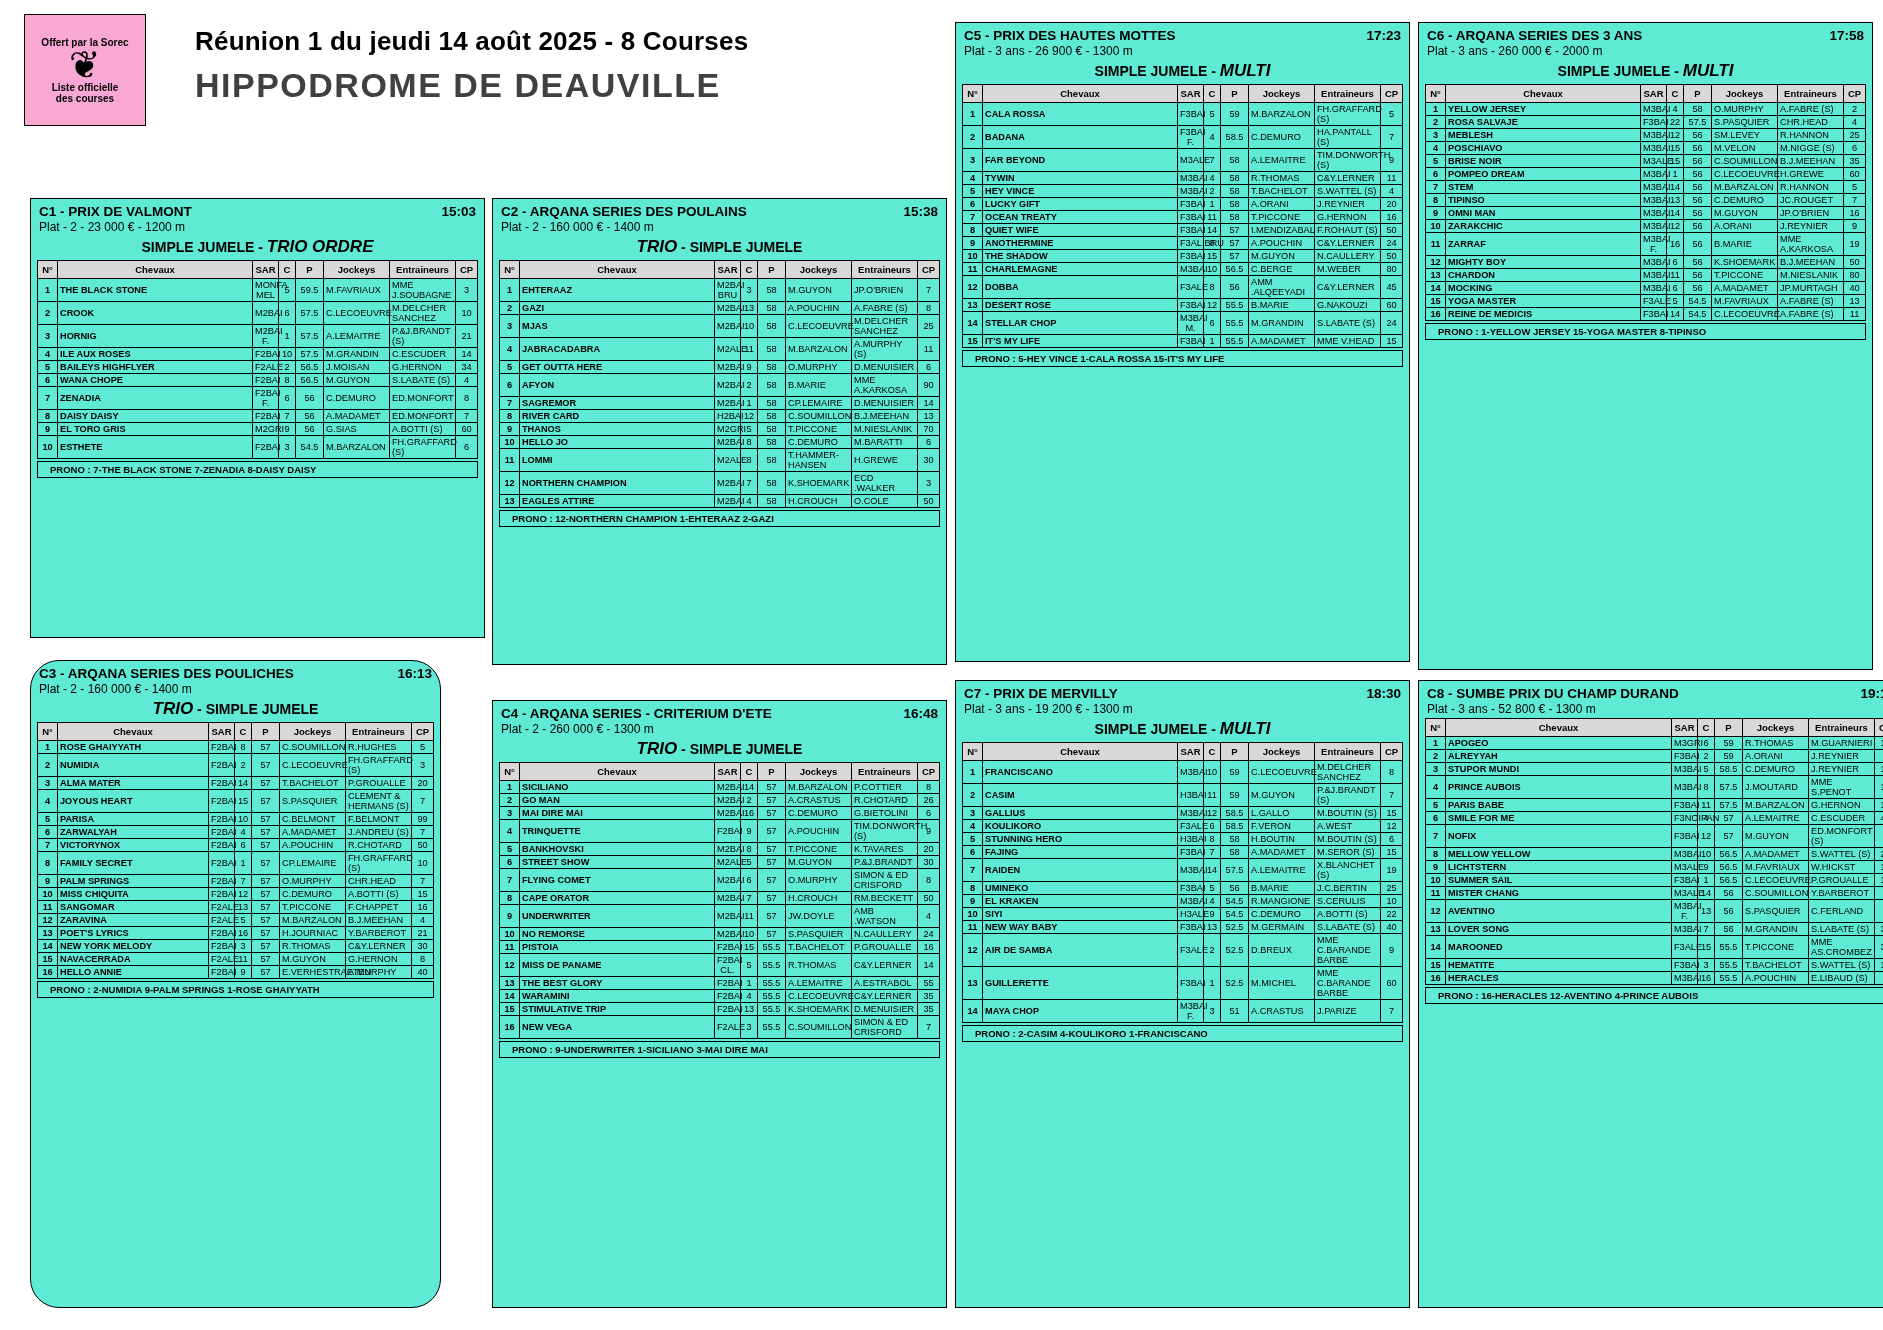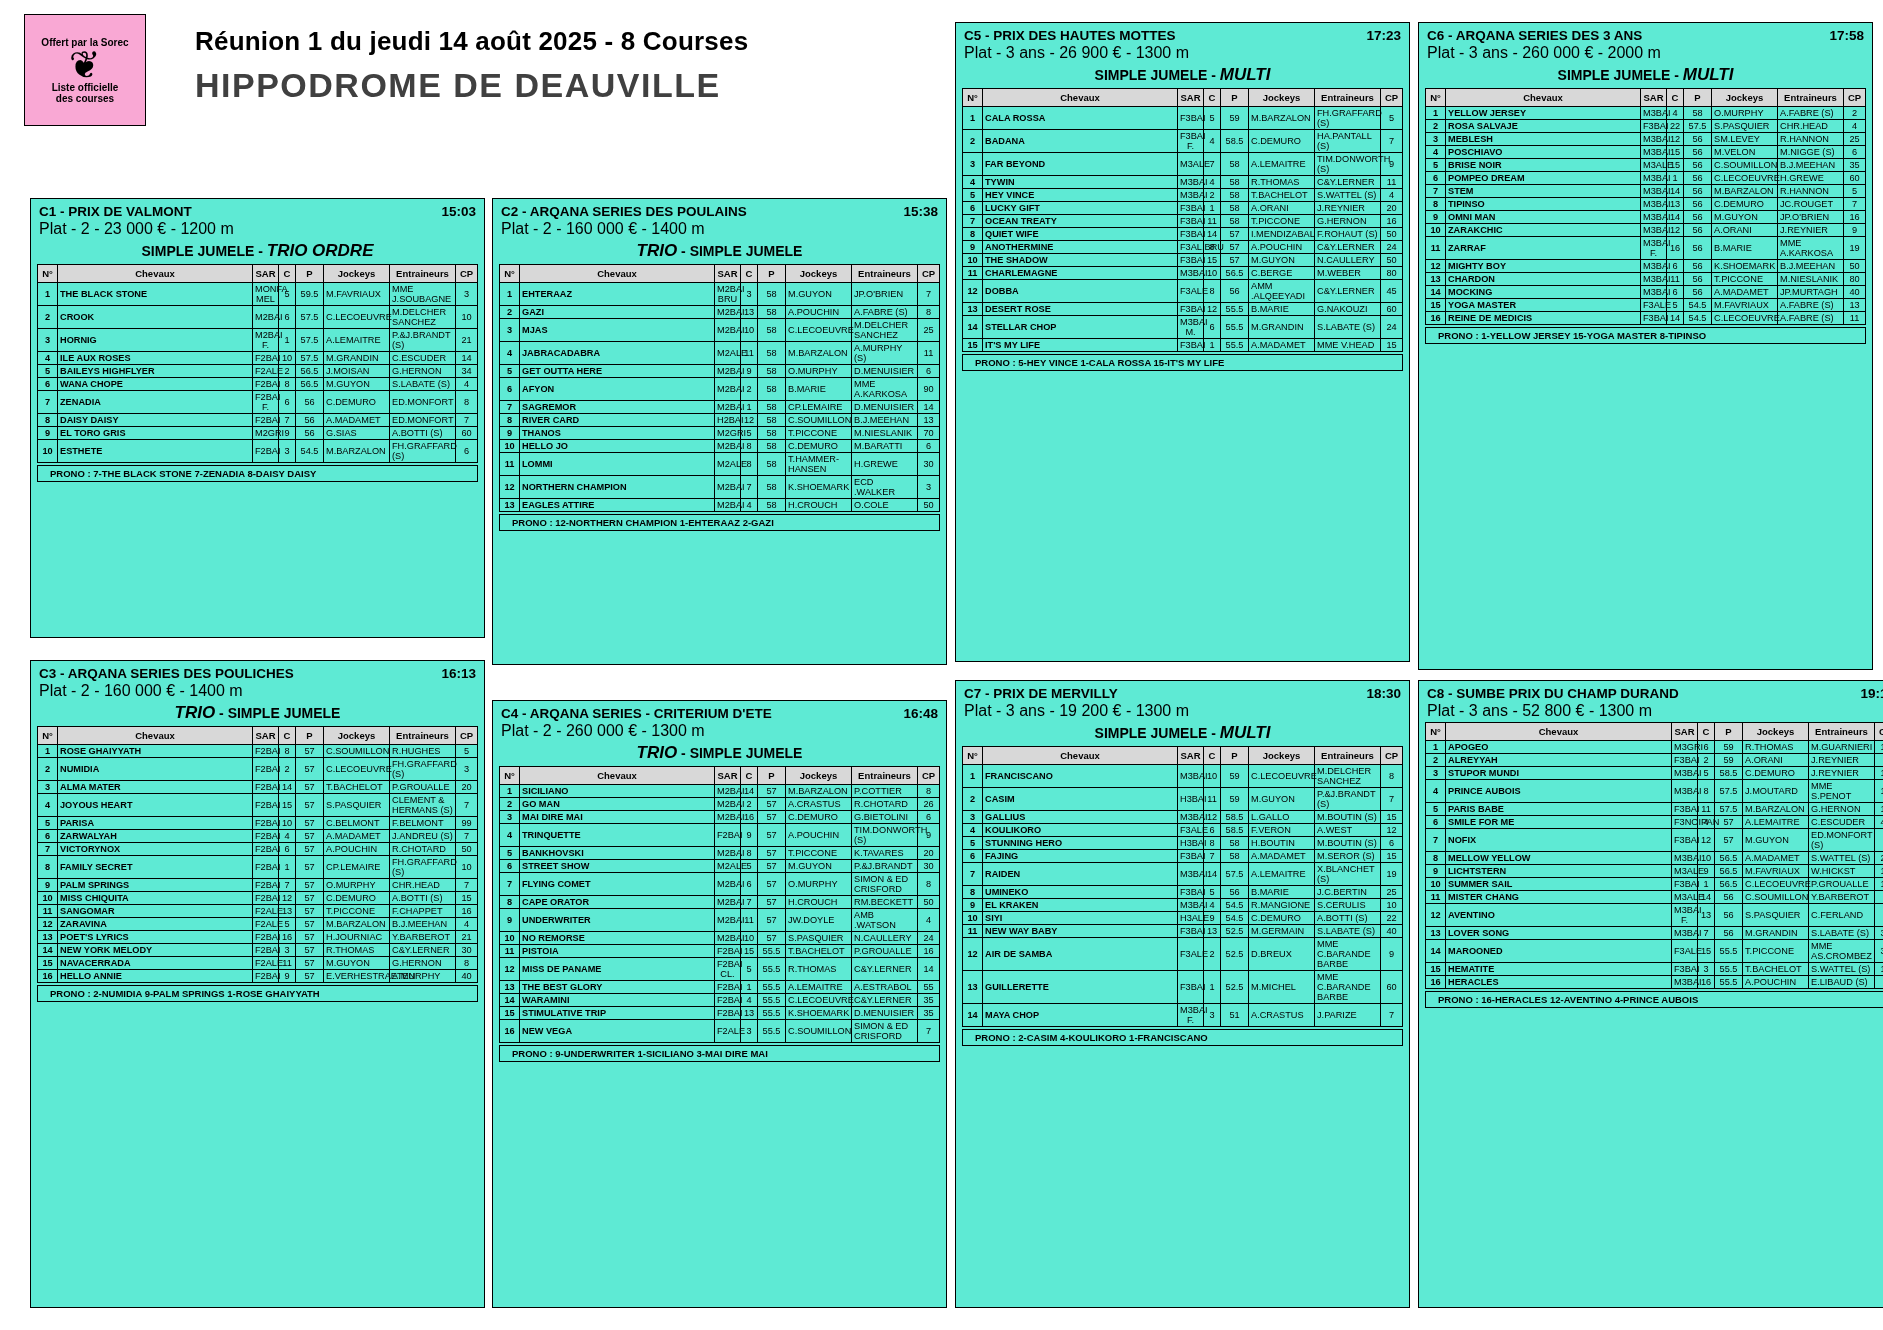--- a/index.html
+++ b/index.html
@@ -12,21 +12,21 @@
   .logo .swan{font-size:38px;line-height:34px;font-family:"DejaVu Sans",sans-serif;}
   .logo .l2{font-size:10px;font-weight:bold;line-height:11px;}
   .hdr-title{position:absolute;left:195px;top:26px;font-size:26px;font-weight:bold;letter-spacing:.2px;}
   .hdr-sub{position:absolute;left:195px;top:66px;font-size:34px;font-weight:bold;color:#404040;letter-spacing:1.5px;}
 
   
   .race{position:absolute;border:1px solid #000;background:#5eead4;box-sizing:border-box;}
   .race .rtop{display:flex;justify-content:space-between;align-items:baseline;padding:5px 8px 0 8px;}
   .rname{font-size:13.5px;font-weight:bold;}
   .rtime{font-size:13.5px;font-weight:bold;}
-  .rcond{font-size:16px;padding:1px 8px 2px 8px;}
+  .rcond{font-size:12px;padding:1px 8px 2px 8px;}
   .rbets{text-align:center;font-size:14px;font-weight:bold;padding:1px 6px 3px 6px;}
   .rbets .it{font-style:italic;font-weight:bold;}
   .rbets .big{font-size:17px;}
   table.runners{border-collapse:collapse;width:calc(100% - 12px);margin:0 6px 2px 6px;table-layout:fixed;}
   table.runners th,table.runners td{border:1px solid #000;font-size:9.2px;padding:1px 2px;vertical-align:middle;line-height:10px;}
   table.runners th{background:#d8d8d8;font-size:9.5px;font-weight:bold;text-align:center;height:15px;}
   td.num{text-align:center;font-weight:bold;font-size:10px;}
   td.horse{font-weight:bold;font-size:10px;text-transform:uppercase;}
   td.sar{text-align:center;font-size:6.5px;line-height:7px;}
   td.c,td.p{text-align:center;font-size:9.5px;}
@@ -345,21 +345,21 @@
               <td class="c">4</td>
               <td class="p">58</td>
               <td class="jk">H.CROUCH</td>
               <td class="tr">O.COLE</td>
               <td class="cp">50</td>
             </tr>
           </tbody>
         </table>
         <div class="prono">PRONO : 12-NORTHERN CHAMPION 1-EHTERAAZ 2-GAZI</div>
       </div>
-      <div class="race" style="left: 30px; top: 660px; width: 455px; min-height: 648px;">
+      <div class="race" style="left: 30px; top: 660px; width: 411px; min-height: 648px; border-radius: 29px;">
         <div class="rtop">
           <div class="rname">C3 -  ARQANA SERIES DES POULICHES</div>
           <div class="rtime">16:13</div>
         </div>
         <div class="rcond">Plat - 2 - 160 000 € - 1400 m</div>
         <div class="rbets"><span class="it big">TRIO</span><span> - SIMPLE JUMELE</span></div>
         <table class="runners">
           <colgroup>
             <col class="w-num">
             <col class="w-horse">

